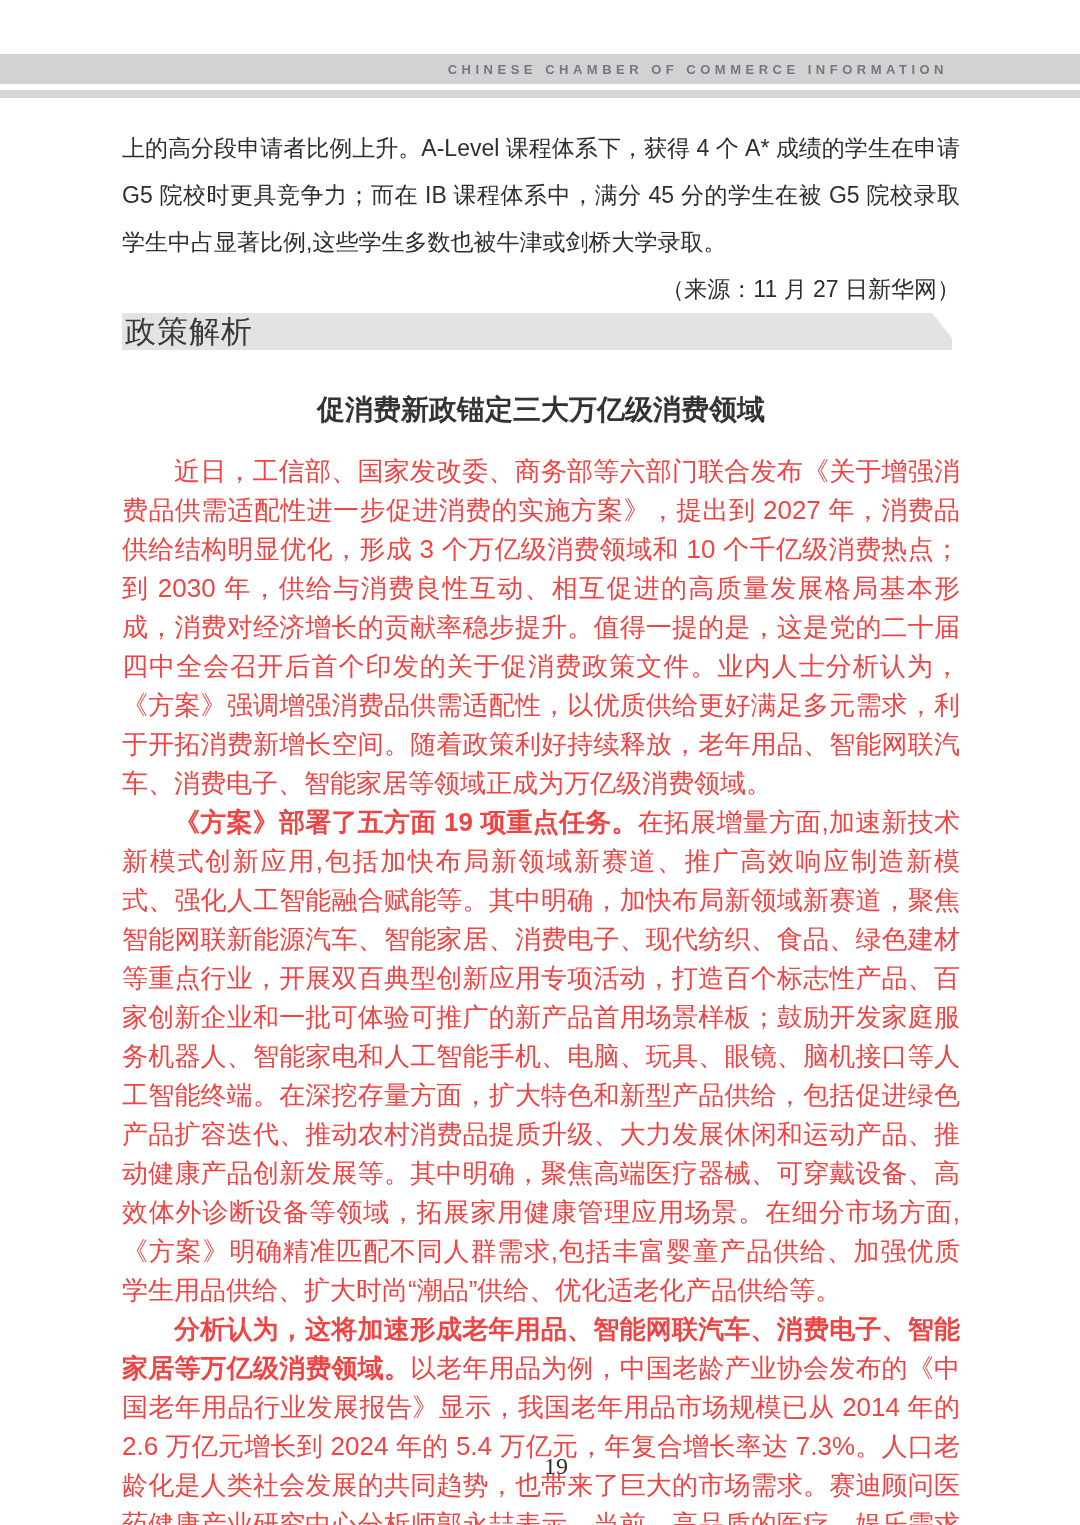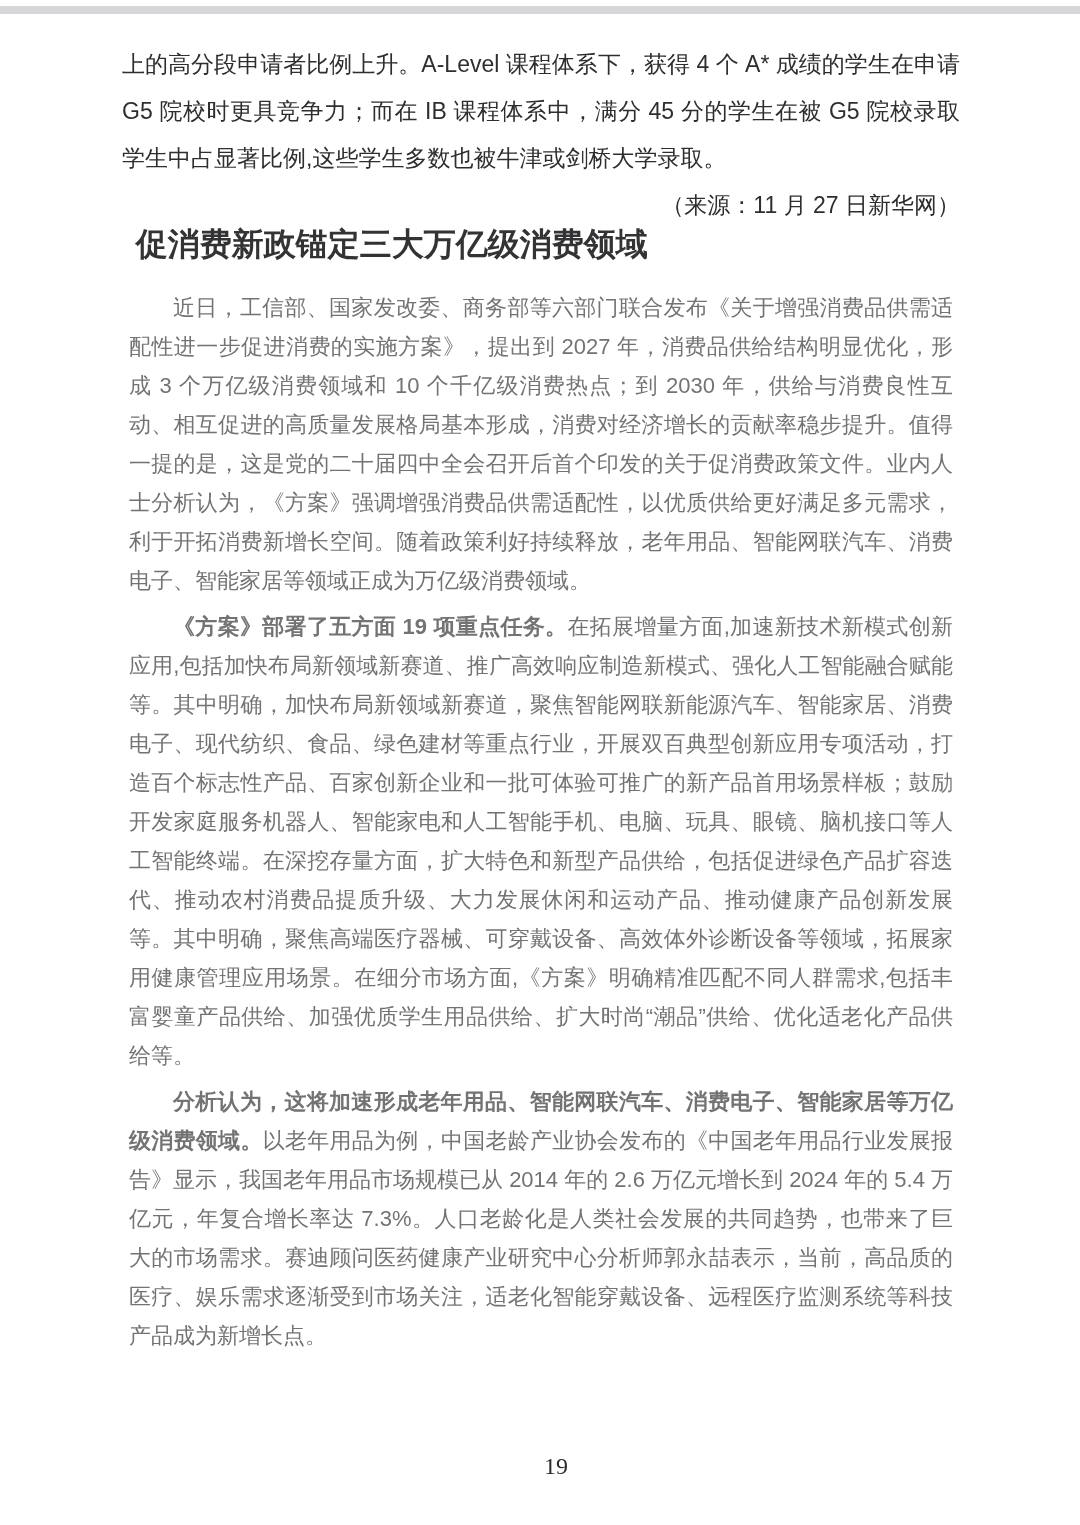--- a/index.html
+++ b/index.html
@@ -62,60 +62,66 @@
   }
   .section-label {
     font-family: "Liberation Serif", serif;
     font-size: 31px;
     color: #39393b;
     padding-left: 3px;
     letter-spacing: 1px;
   }
   .article-title {
     margin: 46px 0 0 0;
-    font-size: 32px;
+    font-size: 28px;
     line-height: 1;
     font-weight: bold;
     text-align: center;
     color: #333335;
   }
   .article-body { margin-top: 28px; }
   .body-para {
-    margin: 7px;
-    font-size: 22px;
+    margin: 0;
+    font-size: 26px;
     line-height: 39px;
     text-align: justify;
     text-indent: 2em;
-    color: #737373;
+    color: #ef4444;
   }
   .body-para .lead { font-weight: bold; }
   .page-number {
     position: absolute;
     top: 1453px;
     left: 16px;
     width: 100%;
     text-align: center;
     font-family: "Liberation Serif", serif;
     font-size: 24px;
     color: #2c2c2e;
   }
 </style>
 </head>
 <body>
 
 <div class="page">
 
   <header>
+    <div class="bar-thick">
+      <span class="banner-text">CHINESE CHAMBER OF COMMERCE INFORMATION</span>
+    </div>
     <div class="bar-thin"></div>
   </header>
 
   <main class="content">
 
     <p class="top-para"><span>上的高分段申请者比例上升。A-Level 课程体系下，获得 4 个 A* 成绩的学生在申请 G5 院校时更具竞争力；而在 IB 课程体系中，满分 45 分的学生在被 G5 院校录取学生中占显著比例,这些学生多数也被牛津或剑桥大学录取。</span><span class="source">（来源：11 月 27 日新华网）</span></p>
 
+    <div class="section-bar">
+      <span class="section-label">政策解析</span>
+    </div>
 
     <h1 class="article-title">促消费新政锚定三大万亿级消费领域</h1>
 
     <div class="article-body" id="paragraphs">
   <p class="body-para"><b class="lead"></b><span class="para-text">近日，工信部、国家发改委、商务部等六部门联合发布《关于增强消费品供需适配性进一步促进消费的实施方案》，提出到 2027 年，消费品供给结构明显优化，形成 3 个万亿级消费领域和 10 个千亿级消费热点；到 2030 年，供给与消费良性互动、相互促进的高质量发展格局基本形成，消费对经济增长的贡献率稳步提升。值得一提的是，这是党的二十届四中全会召开后首个印发的关于促消费政策文件。业内人士分析认为，《方案》强调增强消费品供需适配性，以优质供给更好满足多元需求，利于开拓消费新增长空间。随着政策利好持续释放，老年用品、智能网联汽车、消费电子、智能家居等领域正成为万亿级消费领域。</span></p>
 
   <p class="body-para"><b class="lead">《方案》部署了五方面 19 项重点任务。</b><span class="para-text">在拓展增量方面,加速新技术新模式创新应用,包括加快布局新领域新赛道、推广高效响应制造新模式、强化人工智能融合赋能等。其中明确，加快布局新领域新赛道，聚焦智能网联新能源汽车、智能家居、消费电子、现代纺织、食品、绿色建材等重点行业，开展双百典型创新应用专项活动，打造百个标志性产品、百家创新企业和一批可体验可推广的新产品首用场景样板；鼓励开发家庭服务机器人、智能家电和人工智能手机、电脑、玩具、眼镜、脑机接口等人工智能终端。在深挖存量方面，扩大特色和新型产品供给，包括促进绿色产品扩容迭代、推动农村消费品提质升级、大力发展休闲和运动产品、推动健康产品创新发展等。其中明确，聚焦高端医疗器械、可穿戴设备、高效体外诊断设备等领域，拓展家用健康管理应用场景。在细分市场方面,《方案》明确精准匹配不同人群需求,包括丰富婴童产品供给、加强优质学生用品供给、扩大时尚“潮品”供给、优化适老化产品供给等。</span></p>
 
   <p class="body-para"><b class="lead">分析认为，这将加速形成老年用品、智能网联汽车、消费电子、智能家居等万亿级消费领域。</b><span class="para-text">以老年用品为例，中国老龄产业协会发布的《中国老年用品行业发展报告》显示，我国老年用品市场规模已从 2014 年的 2.6 万亿元增长到 2024 年的 5.4 万亿元，年复合增长率达 7.3%。人口老龄化是人类社会发展的共同趋势，也带来了巨大的市场需求。赛迪顾问医药健康产业研究中心分析师郭永喆表示，当前，高品质的医疗、娱乐需求逐渐受到市场关注，适老化智能穿戴设备、远程医疗监测系统等科技产品成为新增长点。</span></p>
 

